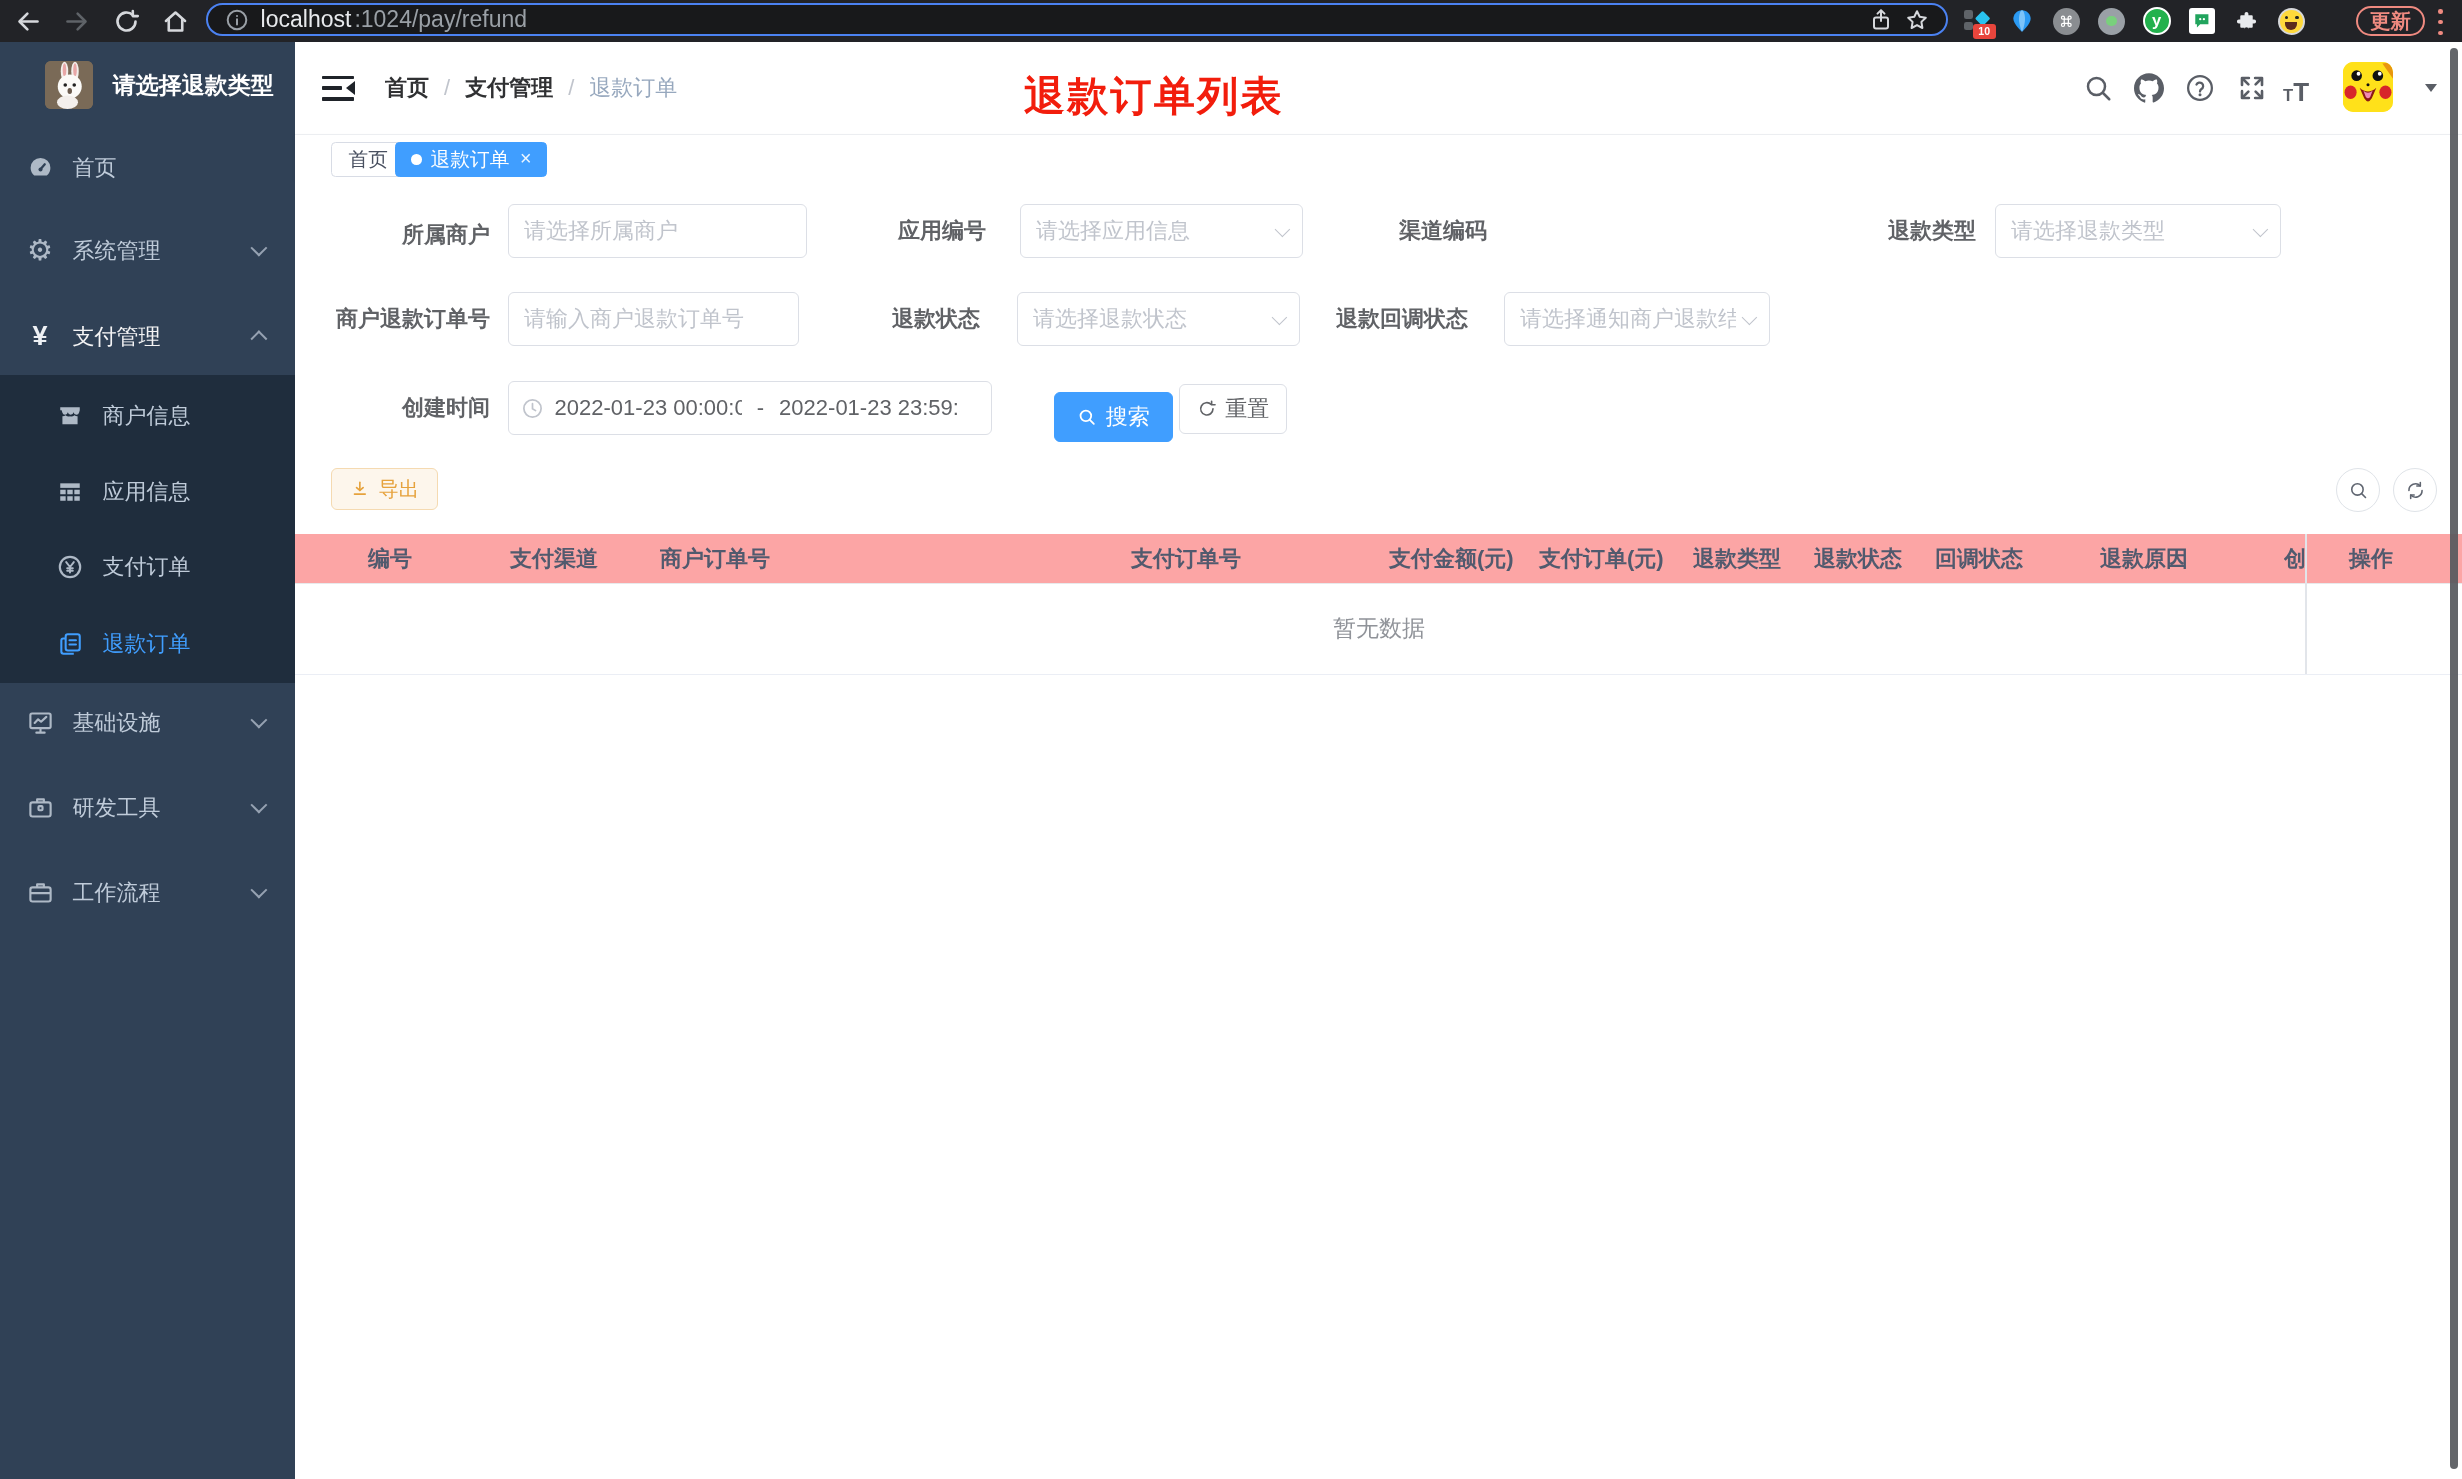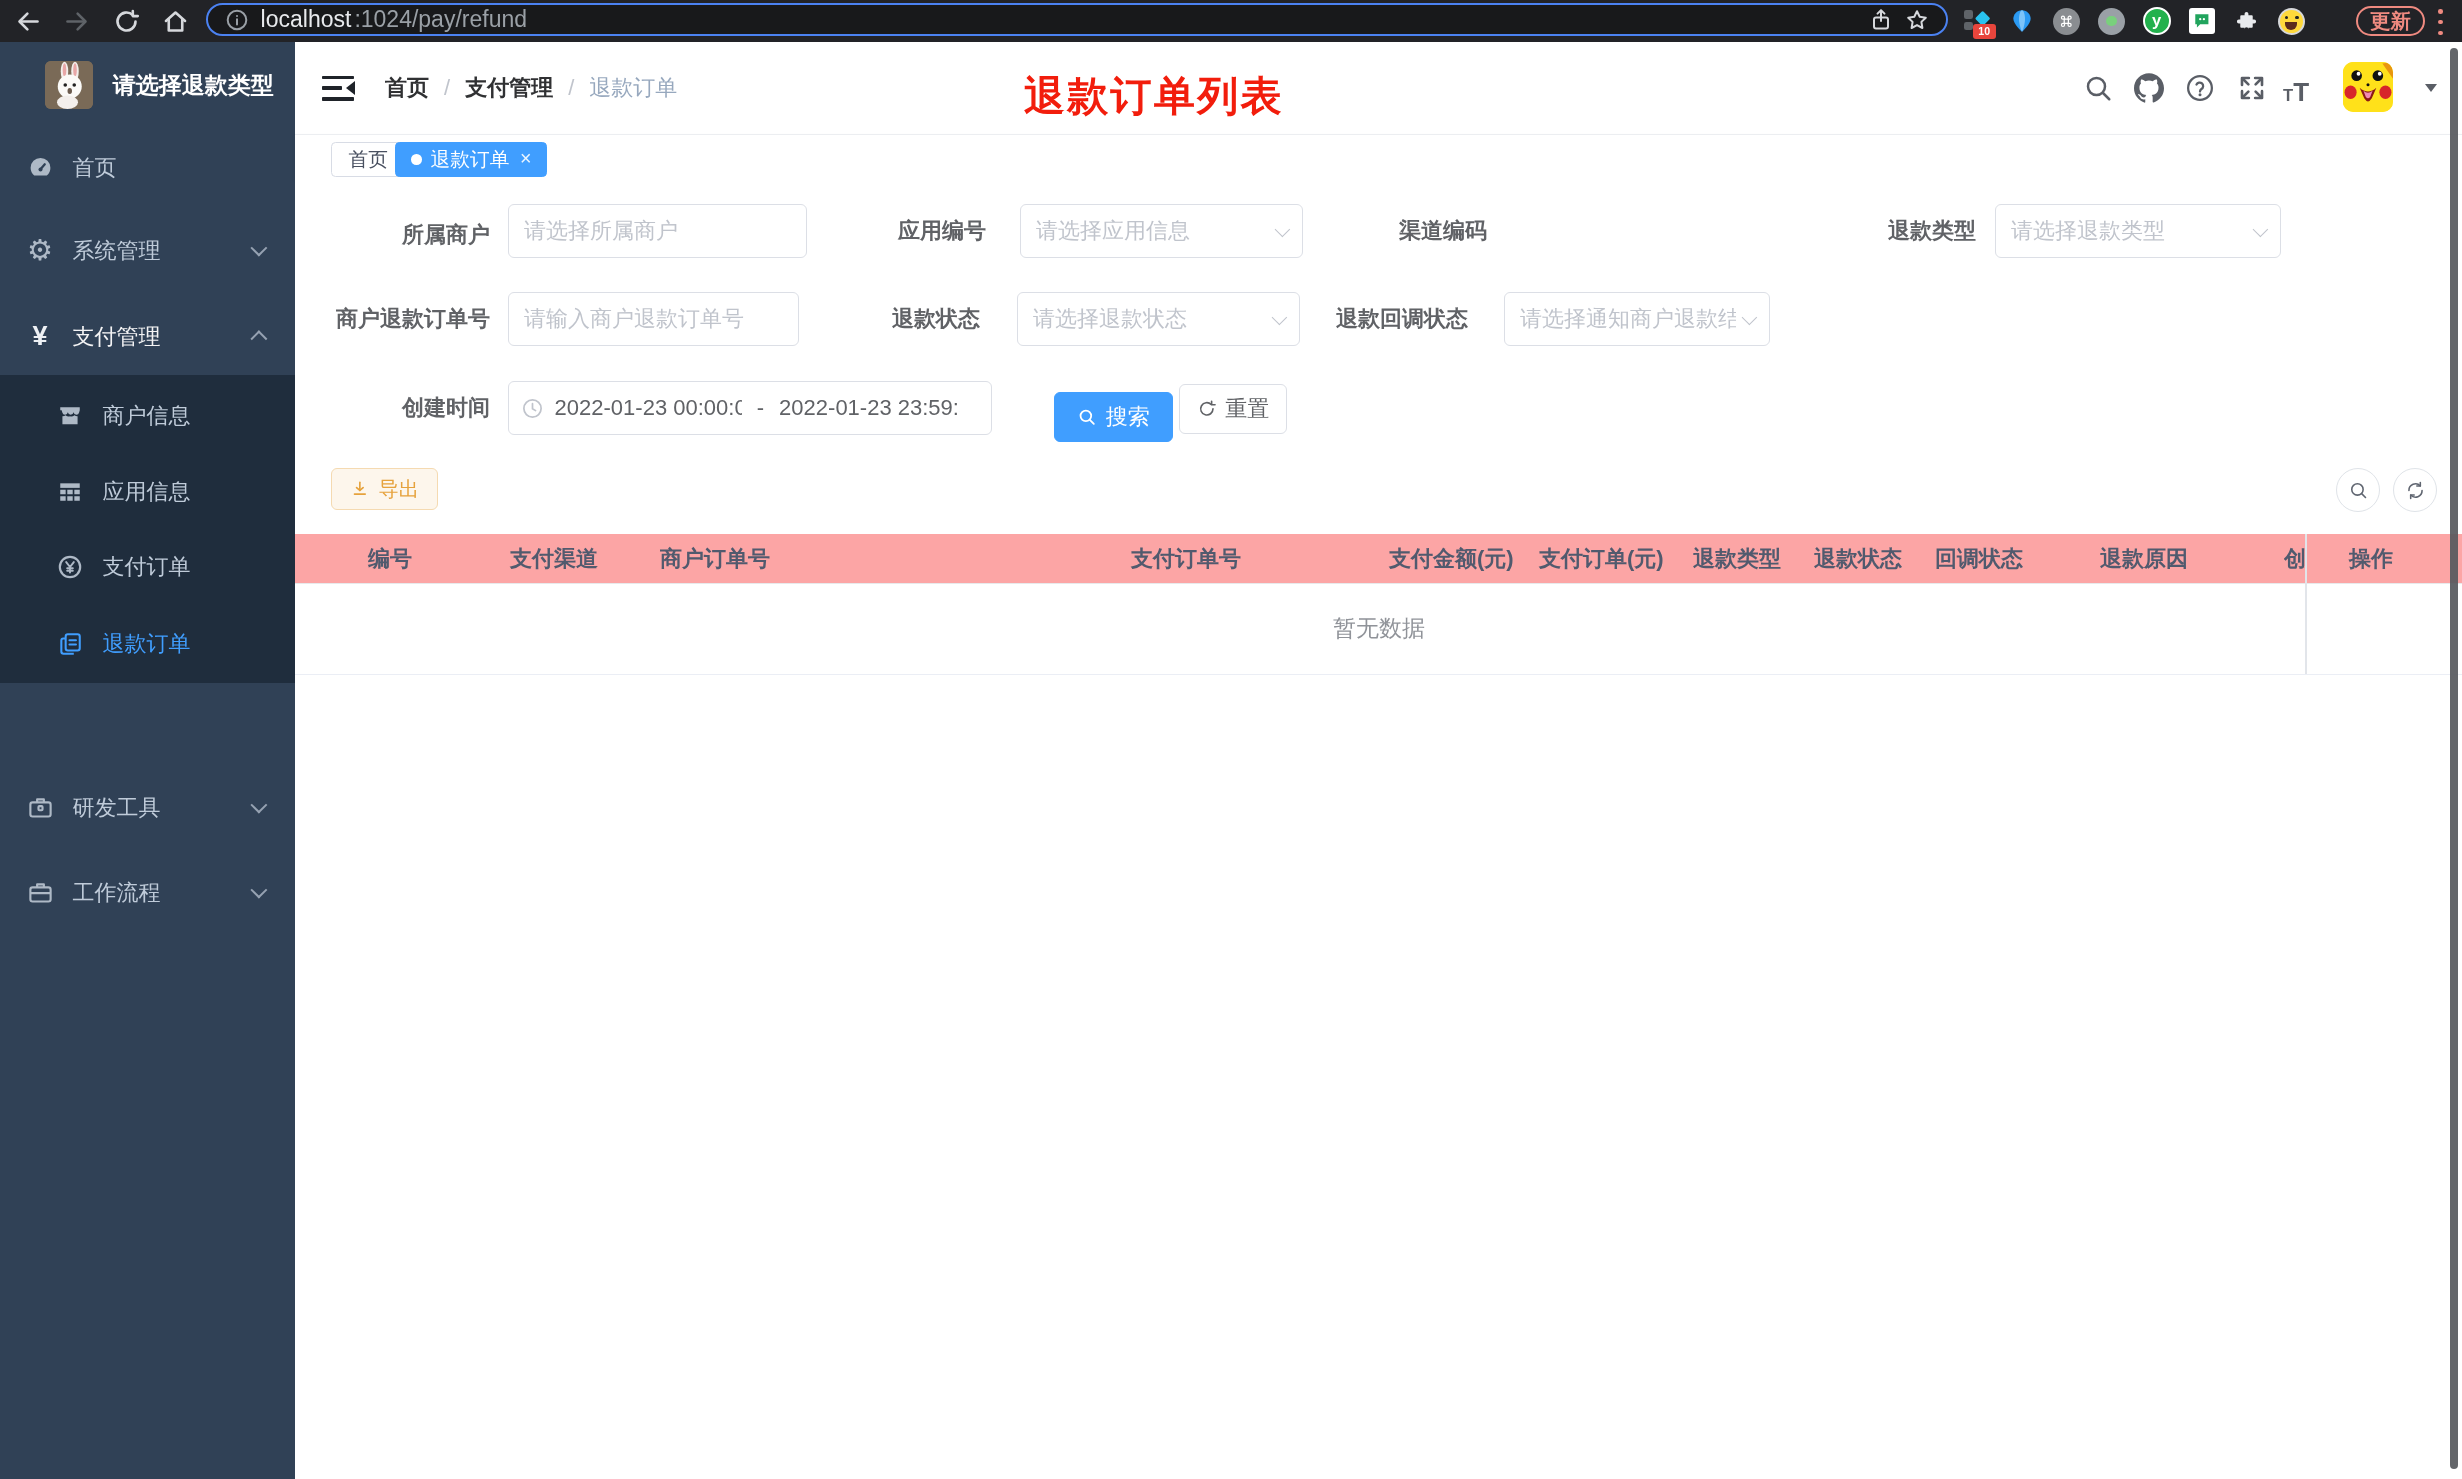--- a/index.html
+++ b/index.html
@@ -306,20 +306,31 @@
       <span class="ic">
         <svg viewBox="0 0 24 24" width="26" height="26" fill="none" stroke="#409eff" stroke-width="1.9" stroke-linejoin="round">
             <rect x="8" y="3" width="13" height="15" rx="2"></rect>
             <path d="M8 7H5.8A1.8 1.8 0 0 0 4 8.8V19a2 2 0 0 0 2 2h9.5"></path>
             <path d="M11.5 8.5h6M11.5 12.5h6" stroke-linecap="round"></path>
           </svg>
       </span>
       <span class="lb">退款订单</span>
     </div>
 
+    <div class="mi" style="top:641px">
+      <span class="ic">
+        <svg viewBox="0 0 24 24" width="27" height="27" fill="none" stroke="#aeb9c6" stroke-width="1.9" stroke-linejoin="round">
+            <rect x="3" y="4" width="18" height="13" rx="1.5"></rect>
+            <path d="M8.3 21h7.4M12 17.2V21" stroke-linecap="round"></path>
+            <path d="M6.8 12.4l3.1-3.2 2.6 2.1 4.7-4.3" stroke-linecap="round"></path>
+          </svg>
+      </span>
+      <span class="lb">基础设施</span>
+      <span class="arrow down"></span>
+    </div>
 
     <div class="mi" style="top:726px">
       <span class="ic">
         <svg viewBox="0 0 24 24" width="27" height="27" fill="none" stroke="#aeb9c6" stroke-width="1.9" stroke-linejoin="round">
             <rect x="3" y="7.5" width="18" height="12.5" rx="2"></rect>
             <path d="M9 7.5V4.8h6v2.7"></path>
             <rect x="10.2" y="10.8" width="3.6" height="3.6" rx=".8"></rect>
           </svg>
       </span>
       <span class="lb">研发工具</span>

